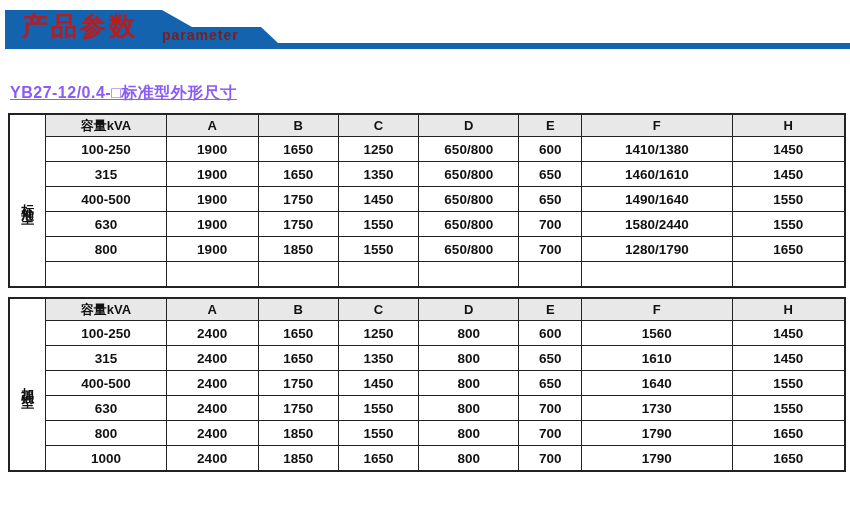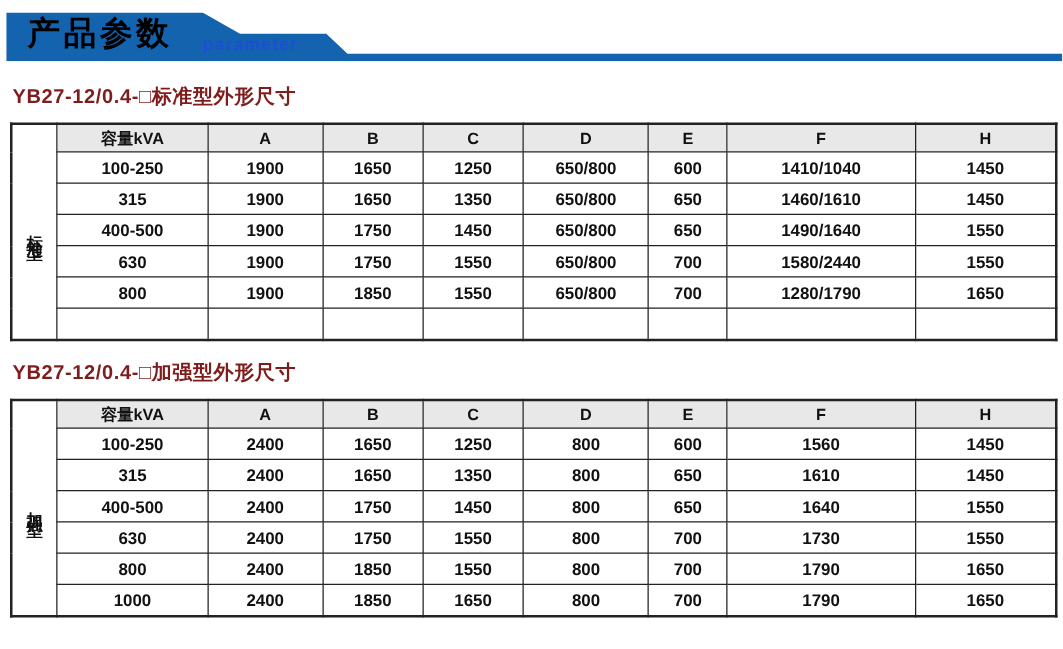--- a/index.html
+++ b/index.html
@@ -19,32 +19,32 @@
   }
   
   .banner{position:relative;width:850px;height:52px;}
   .banner-shape{
     position:absolute;left:0;top:0;width:850px;height:52px;
     background:var(--banner-blue);
     clip-path:polygon(5px 10px,162px 10px,192px 27px,261px 27px,278px 43px,100% 43px,100% 49px,5px 49px);
   }
   .banner-title{
     position:absolute;left:22px;top:11px;
-    font-size:26px;font-weight:bold;color:#000000;letter-spacing:3px;line-height:30px;
+    font-size:26px;font-weight:bold;color:#b91c1c;letter-spacing:3px;line-height:30px;
   }
   .banner-sub{
     position:absolute;left:162px;top:28px;
-    font-size:14px;font-weight:600;color:#1d4ed8;letter-spacing:1px;line-height:15px;
+    font-size:14px;font-weight:600;color:#7f1d1d;letter-spacing:1px;line-height:15px;
   }
   
   .tbl-title{
-    margin:15px 0 0 10px;
-    font-size:16px;font-weight:bold;color:#7f1d1d;
+    margin:30px 0 0 10px;
+    font-size:16px;font-weight:bold;color:#8b5cf6;
     letter-spacing:0.5px;
-    height:22px;line-height:22px;
+    height:22px;line-height:22px;text-decoration:underline;
   }
   
   table.dims{
     border-collapse:collapse;table-layout:fixed;
     width:838px;margin:9px 0 0 8px;
     border:2px solid var(--border-col);
   }
   table.dims th, table.dims td{
     border:1px solid var(--border-col);
     text-align:center;vertical-align:middle;
@@ -100,21 +100,21 @@
           <th>F</th>
           <th>H</th>
         </tr>
         <tr>
           <td>100-250</td>
           <td>1900</td>
           <td>1650</td>
           <td>1250</td>
           <td>650/800</td>
           <td>600</td>
-          <td>1410/1040</td>
+          <td>1410/1380</td>
           <td>1450</td>
         </tr>
         <tr>
           <td>315</td>
           <td>1900</td>
           <td>1650</td>
           <td>1350</td>
           <td>650/800</td>
           <td>650</td>
           <td>1460/1610</td>
@@ -158,21 +158,20 @@
           <td></td>
           <td></td>
           <td></td>
           <td></td>
         </tr>
       </tbody>
     </table>
 </section>
 
 <section>
-  <h2 class="tbl-title">YB27-12/0.4-□加强型外形尺寸</h2>
   <table class="dims">
       <colgroup>
         <col style="width: 4.4%;">
         <col style="width: 14.4%;">
         <col style="width: 11%;">
         <col style="width: 9.6%;">
         <col style="width: 9.6%;">
         <col style="width: 12%;">
         <col style="width: 7.5%;">
         <col style="width: 18%;">

